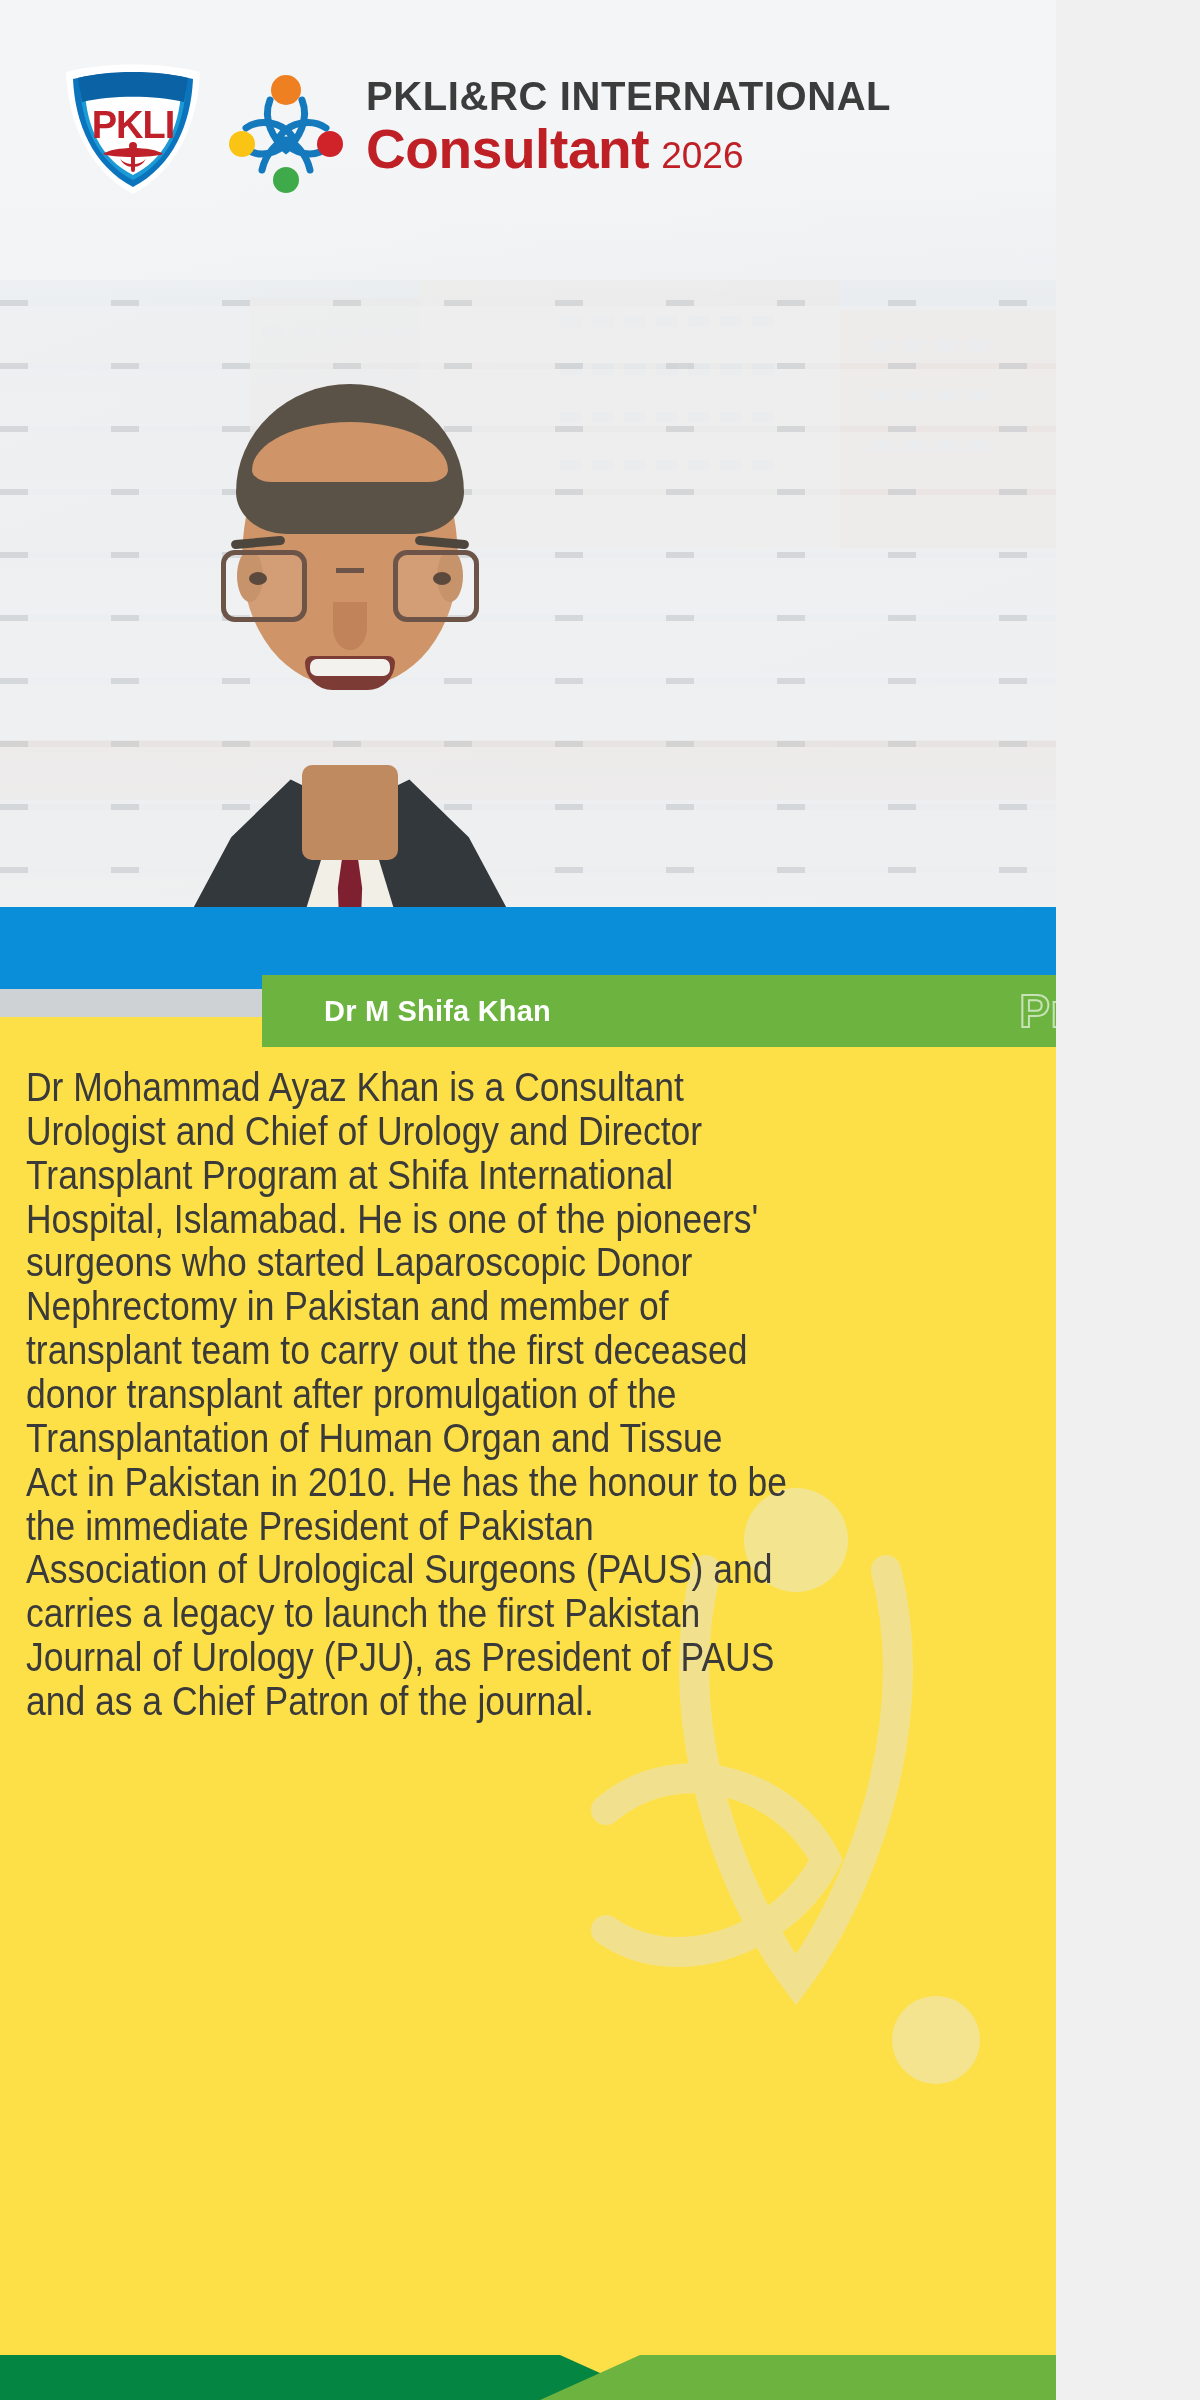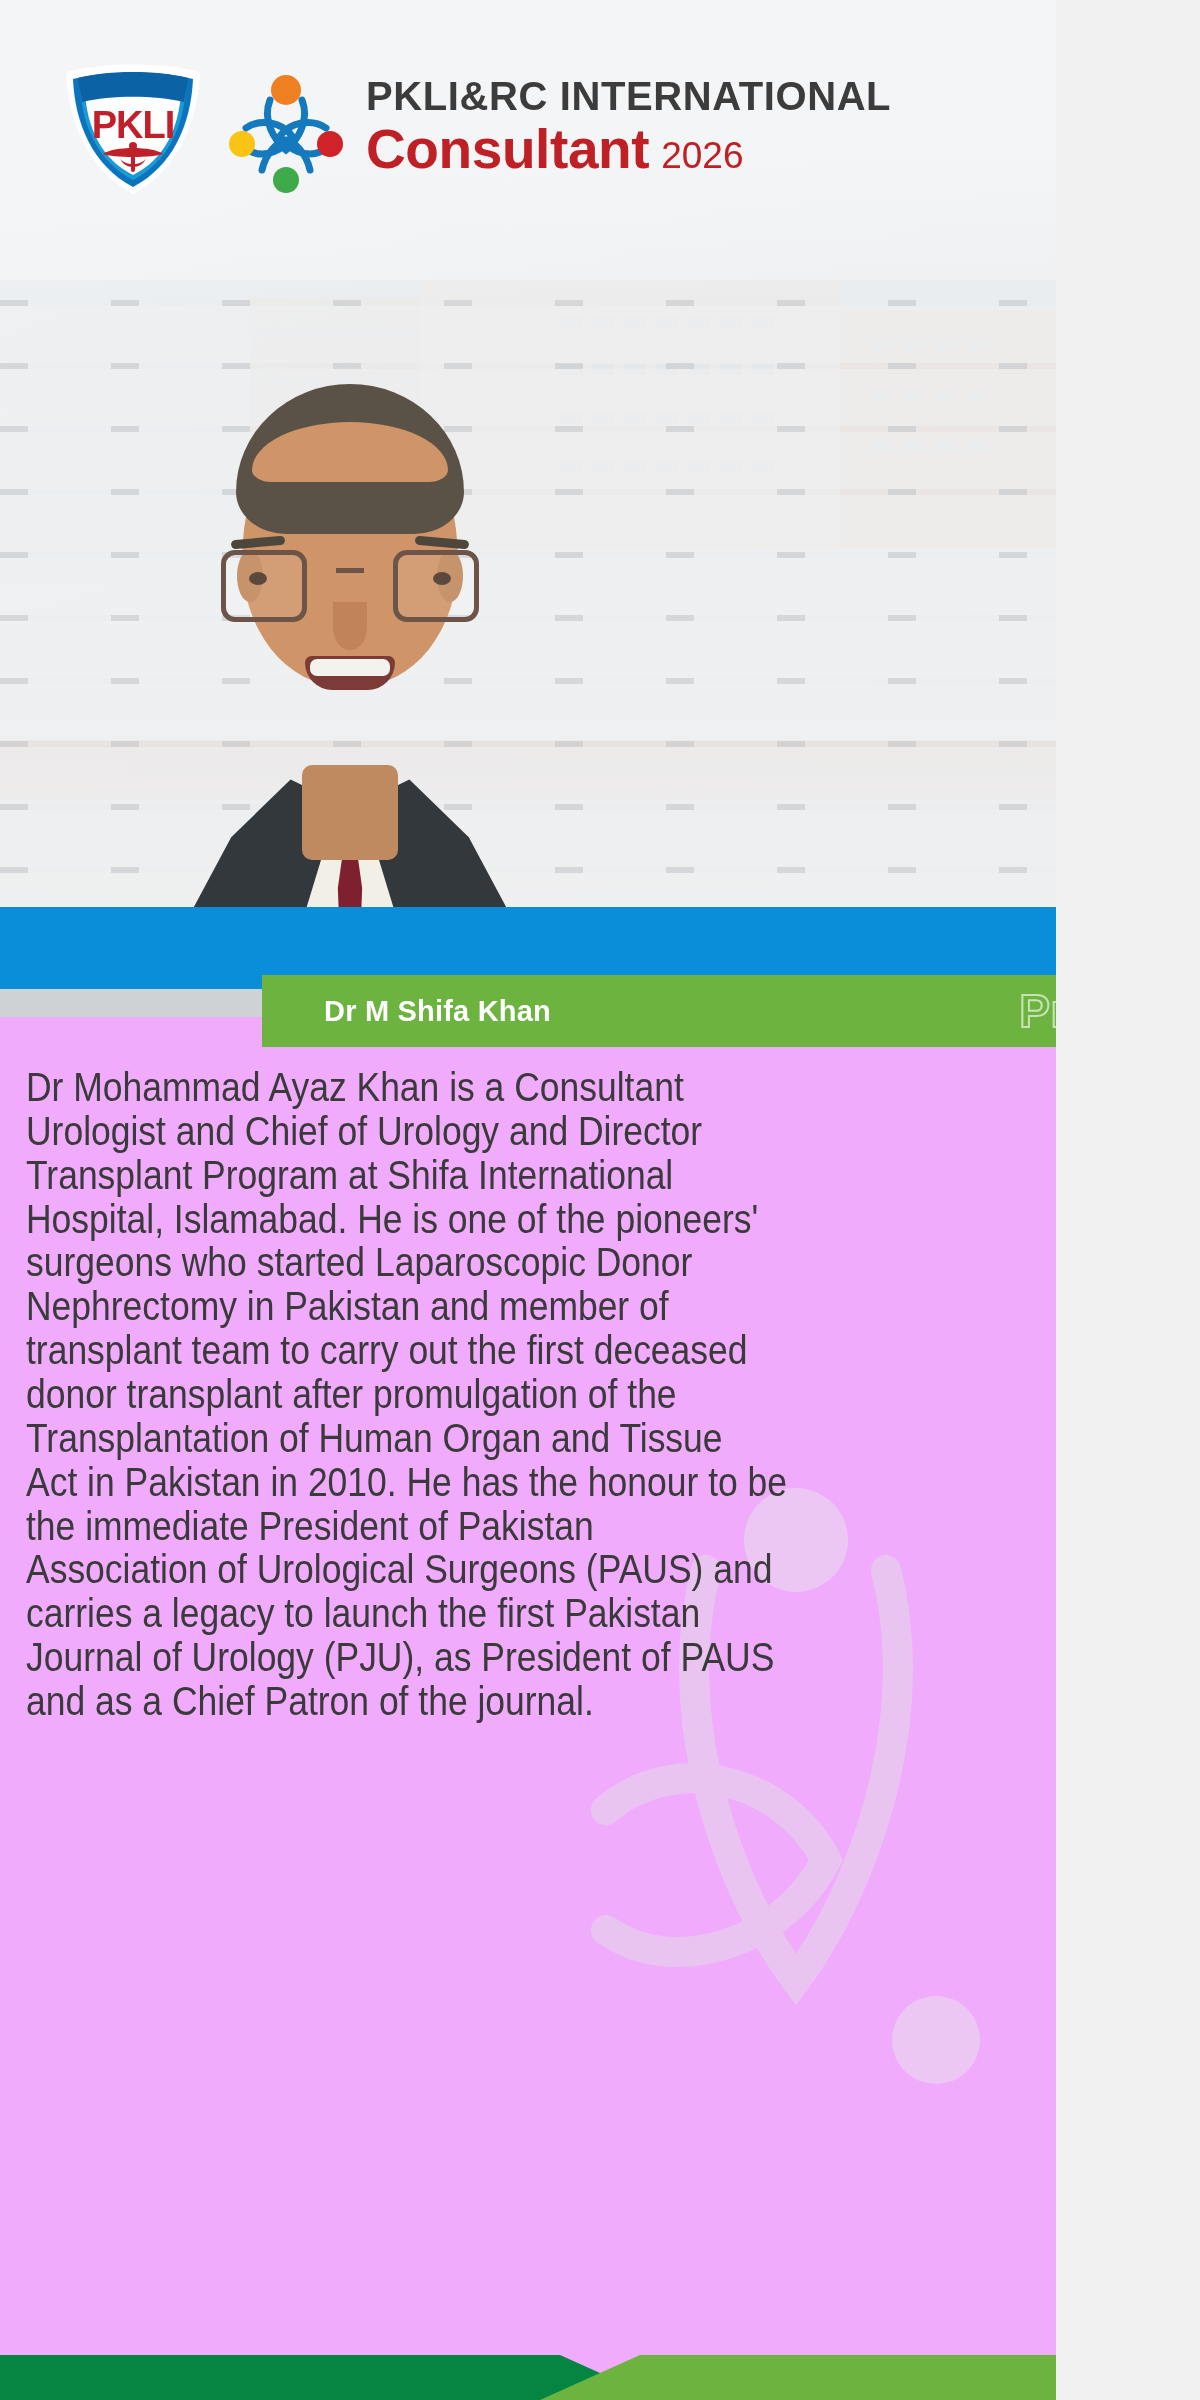--- a/index.html
+++ b/index.html
@@ -5,21 +5,21 @@
   html,body{margin:0;padding:0;}
   body{
     width:1200px;height:2400px;
     background:#f0f0f0;
     font-family:"Liberation Sans",sans-serif;
     overflow:hidden;
   }
   .poster{
     position:relative;
     width:1056px;height:2400px;
-    background:#f0abfc;
+    background:#fde047;
     overflow:hidden;
   }
 
   
   .hero{
     position:absolute;left:0;top:0;width:1200px;height:1010px;
     background:linear-gradient(160deg,#f7f7f8 0%,#eef0f2 40%,#eceff1 100%);
     overflow:hidden;
   }
   .building{

